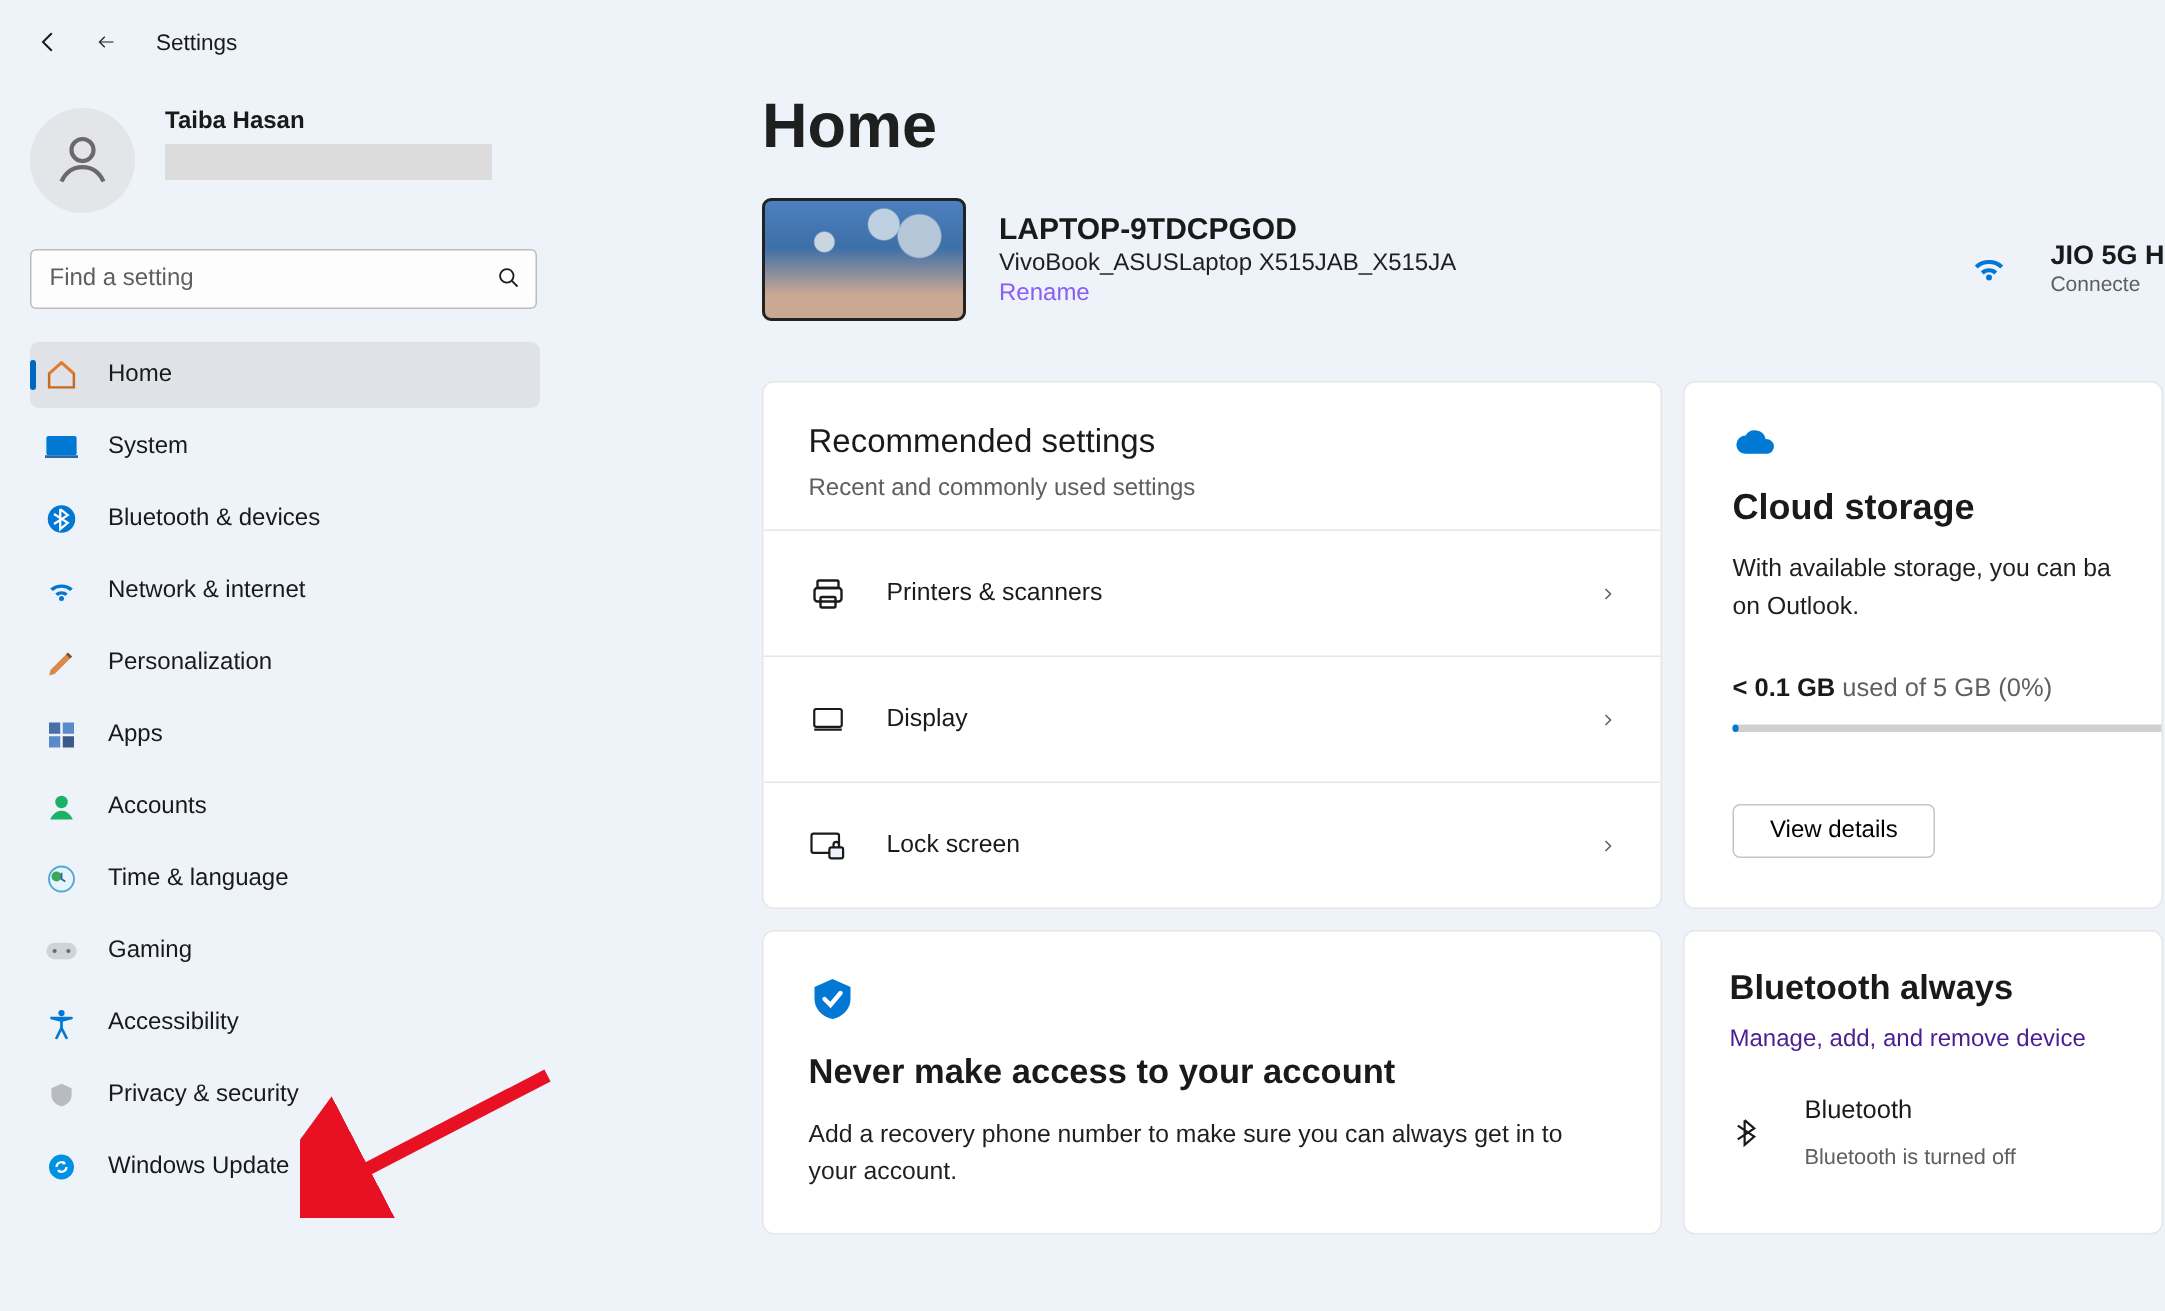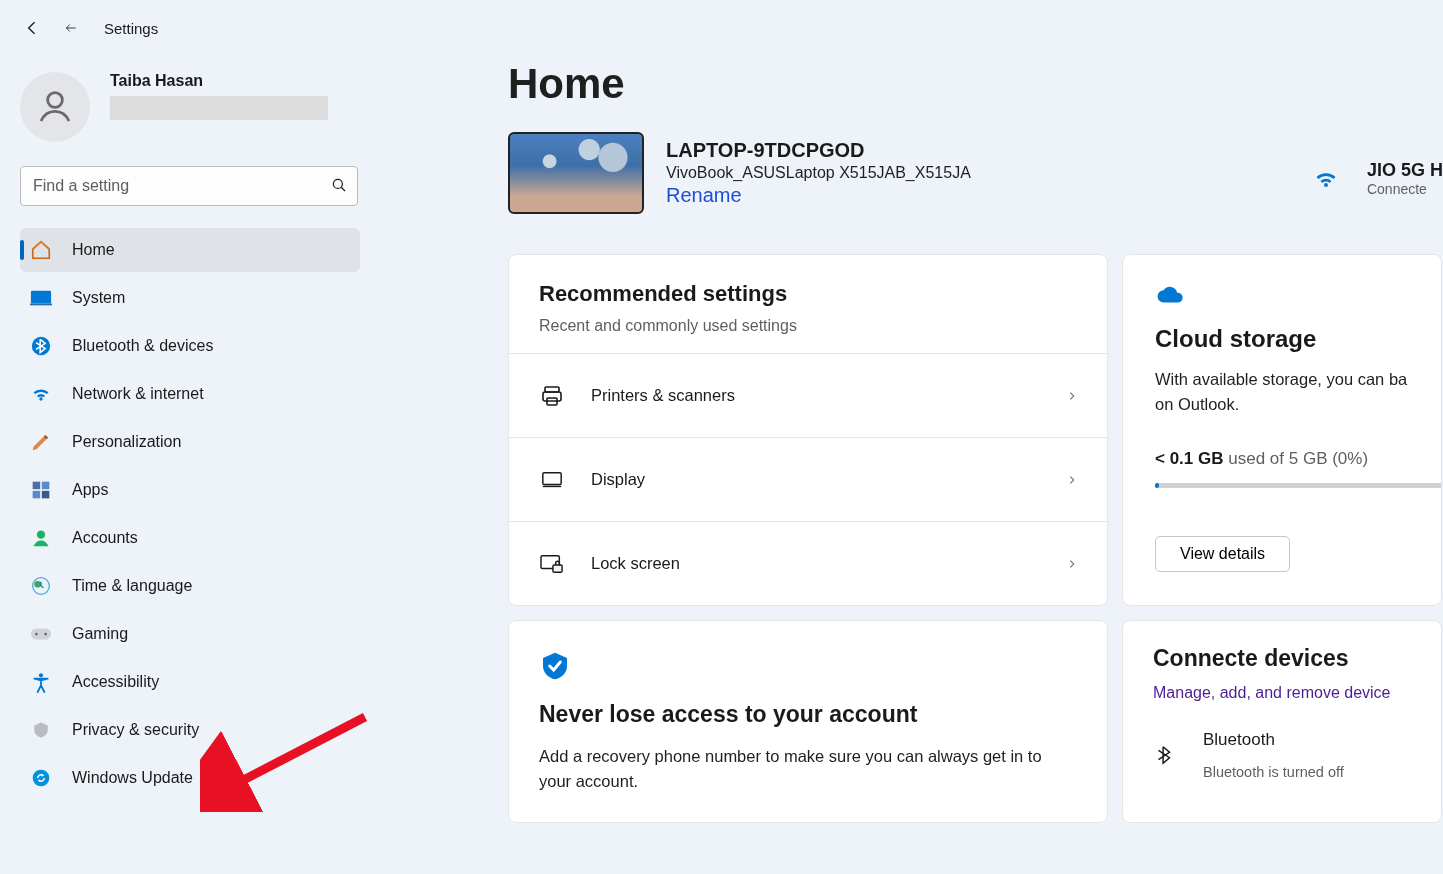--- a/index.html
+++ b/index.html
@@ -48,34 +48,34 @@
     background: radial-gradient(circle at 30% 35%, #c9d6e0 6%, transparent 7%),
                 radial-gradient(circle at 60% 20%, #bfd0e0 10%, transparent 11%),
                 radial-gradient(circle at 78% 30%, #b4c6d8 12%, transparent 13%),
                 linear-gradient(to top, #caa892 20%, #3d6fa8 60%, #4c80be 100%);
     background-color:#3d6fa8;
     position:relative;
   }
   .device-text { display: flex; flex-direction: column; gap: 2px; flex: 1; }
   .device-name { font-size: 20px; font-weight: 600; }
   .device-model { font-size: 16px; color:#1f1f1f; }
-  .rename-link { color: #1d4ed8; font-size: 20px; cursor: pointer; }
+  .rename-link { color: #8b5cf6; font-size: 16px; cursor: pointer; }
   .wifi-block { display: flex; align-items: center; gap: 26px; position: absolute; right: 0; top: 160px; }
   .wifi-text { display: flex; flex-direction: column; }
   .wifi-name { font-size: 18px; font-weight: 600; }
   .wifi-status { font-size: 14px; color: #5f5f5f; }
 
   
   .cards-row { display: flex; gap: 14px; }
   .card { background: #ffffff; border: 1px solid #e6e6e6; border-radius: 8px; }
   .card-left { width: 600px; }
   .card-right { width: 320px; padding: 28px 32px; overflow: hidden; position: relative; }
 
   .rec-head { padding: 26px 30px 18px 30px; }
-  .rec-title { font-size: 22px; font-weight: 700; margin-bottom: 10px; }
+  .rec-title { font-size: 22px; font-weight: 400; margin-bottom: 10px; }
   .rec-sub { font-size: 16px; color: #5f5f5f; }
   .rec-item { display: flex; align-items: center; height: 84px; border-top: 1px solid #e6e6e6; padding: 0 30px; gap: 26px; cursor:pointer; }
   .rec-label { flex: 1; font-size: 16.5px; }
   .chev { color:#5f5f5f; }
 
   .cloud-title { font-size: 24px; font-weight: 600; margin-top: 20px; margin-bottom: 14px; }
   .cloud-desc { font-size: 16.5px; color:#1f1f1f; line-height: 1.5; }
   .storage-line { margin-top: 32px; font-size: 17px; }
   .storage-line .bold { font-weight: 600; }
   .storage-line .grey { color:#5f5f5f; }
@@ -357,26 +357,26 @@
     </div>
 
     <div class="cards-row2">
       <div class="account-card">
         <span>
           <svg width="32" height="34" viewBox="0 0 24 24">
               <path d="M12 2l9 4v6c0 5-4 9-9 10-5-1-9-5-9-10V6z" fill="#0078d4"></path>
               <path d="M8 12l3 3 5-6" fill="none" stroke="#fff" stroke-width="2.2" stroke-linecap="round"></path>
             </svg>
         </span>
-        <div class="account-title">Never lose access to your account</div>
+        <div class="account-title">Never make access to your account</div>
         <div class="account-desc">Add a recovery phone number to make sure you can always get in to your account.</div>
       </div>
 
       <div class="bt-card">
-        <div class="bt-title">Connecte devices</div>
+        <div class="bt-title">Bluetooth always</div>
         <div class="bt-sub">Manage, add, and remove device</div>
         <div class="bt-row">
           <span>
             <svg width="22" height="28" viewBox="0 0 24 24" fill="none" stroke="#1a1a1a" stroke-width="1.6">
                 <path d="M11 3v18l7-6L6 7m0 10l12-8-7-6"></path>
               </svg>
           </span>
           <div class="bt-row-text">
             <span class="bt-row-name">Bluetooth</span>
             <span class="bt-row-status">Bluetooth is turned off</span>

